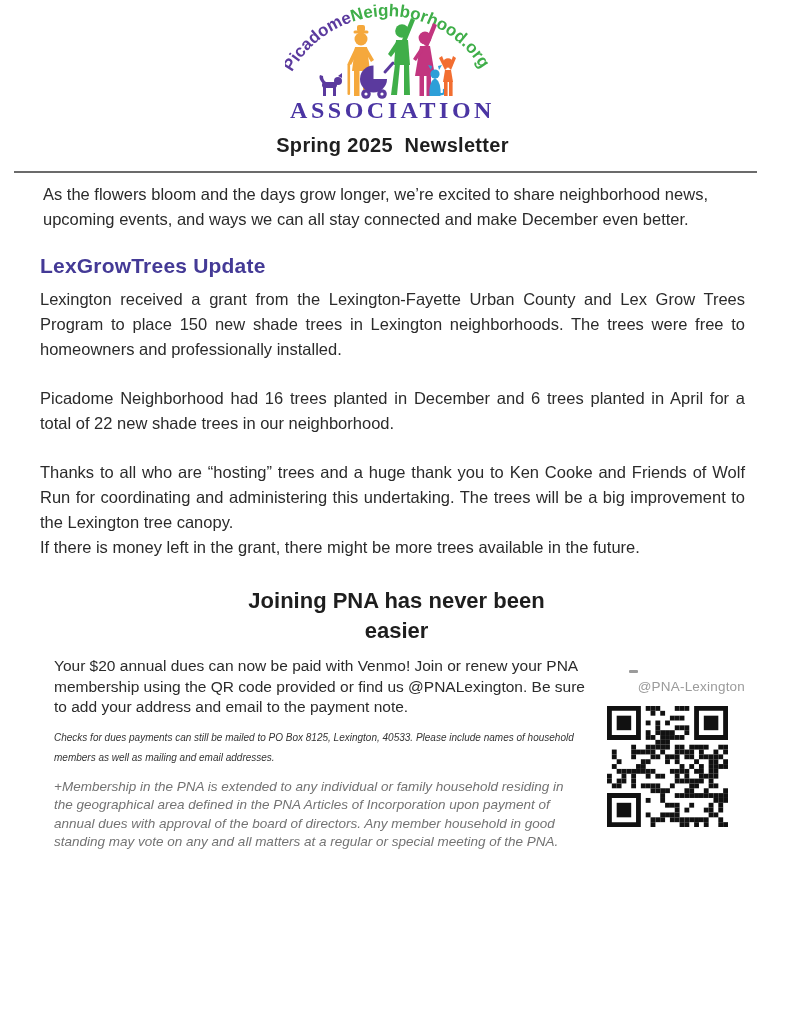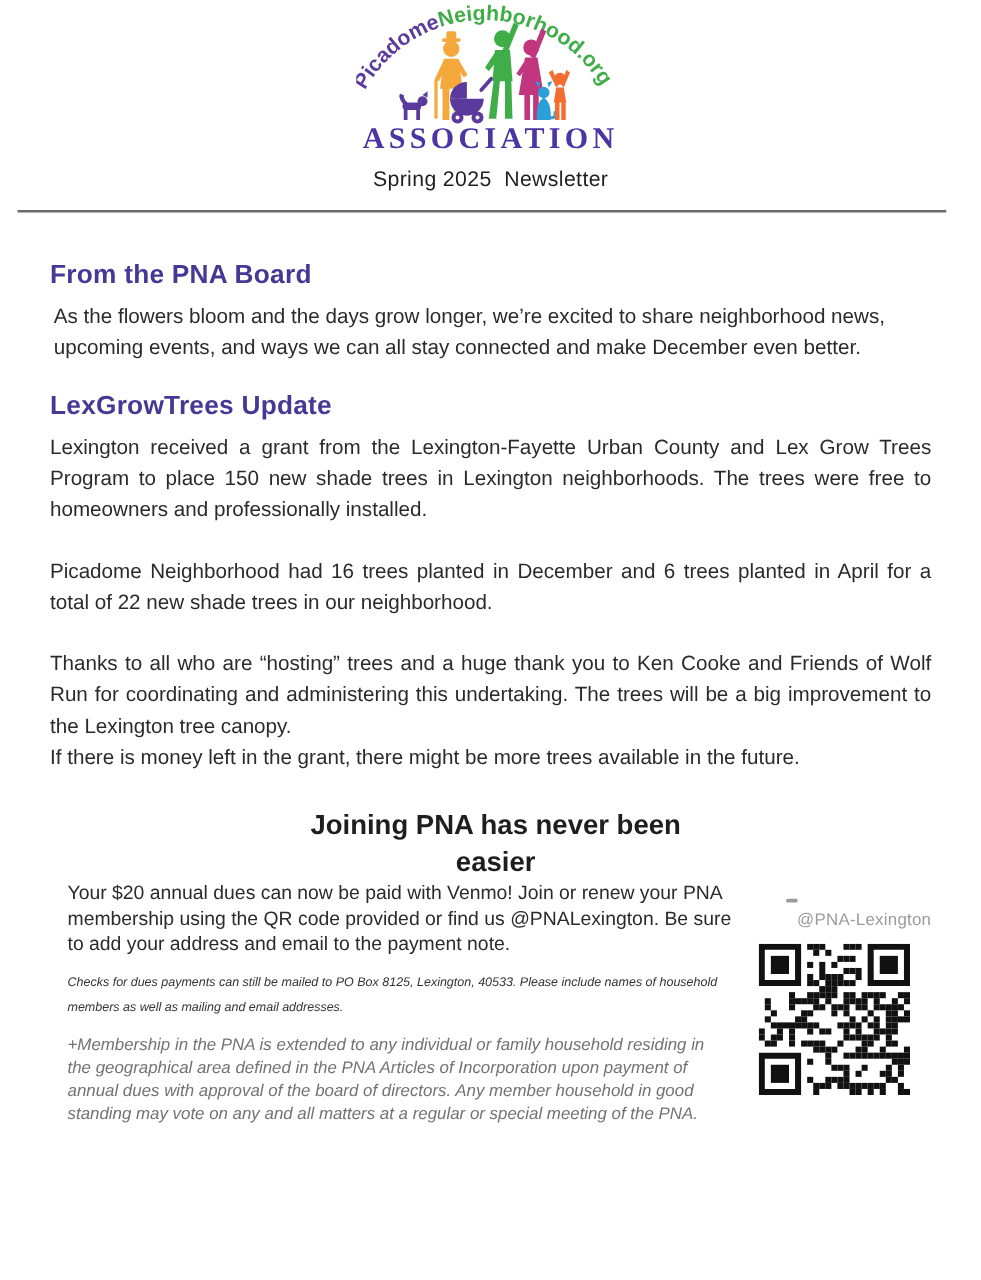--- a/index.html
+++ b/index.html
@@ -8,21 +8,21 @@
     width:785px; height:1024px; overflow:hidden;
     font-family:"Liberation Sans", sans-serif;
     color:#2b2b2b;
   }
   .page { width:785px; height:1024px; background:#fff; overflow:hidden; }
 
   
   .masthead { padding-top:2px; text-align:center; }
   .logo-svg { display:block; margin:0 auto; }
   .newsletter-title {
-    margin-top:10px; font-size:17px; font-weight:400;
+    margin-top:10px; font-size:20px; font-weight:700;
     color:#1f1f1f; letter-spacing:.3px; white-space:pre;
   }
   .divider { border:0; border-top:2px solid #6b6b6b; margin:14px 28px 0 14px; }
 
   
   .content { padding:0 40px; }
   .section-heading {
     color:#443A96; font-size:21px; font-weight:700; letter-spacing:.2px;
   }
   .h-board { margin-top:38px; }
@@ -34,21 +34,21 @@
   .p-planted { margin-top:24px; }
   .p-thanks { margin-top:24px; }
   .p-money { margin-top:0; }
 
   
   .join-heading {
     margin:26px auto 0; max-width:345px; position:relative; left:4px;
     text-align:center; font-size:22px; line-height:30px; font-weight:700;
     color:#1e1e1e;
   }
-  .join-cols { display:flex; }
+  .join-cols { display:flex; margin-top:10px; }
   .join-left { width:545px; padding-left:14px; }
   .venmo-para { font-size:15.5px; line-height:20.5px; color:#2b2b2b; }
   .checks-para { font-style:italic; font-size:10px; line-height:20.5px; margin-top:10px; color:#333; }
   .membership-note { font-style:italic; font-size:13.5px; line-height:18.5px; margin-top:9px; color:#737373; }
   .join-right { width:146px; margin-left:14px; padding-top:14px;text-align:right; }
   .venmo-dash { width:9px; height:3px; background:#9b9b9b; border-radius:1px; margin-left:30px; }
   .venmo-handle { color:#9b9b9b; font-size:13.5px; margin-top:6px; margin-left:17px; letter-spacing:.2px; }
   .qr { display:block; margin-top:12px; margin-left:8px; }
 </style>
 </head>
@@ -138,21 +138,20 @@
       <text x="107.5" y="116" text-anchor="middle" font-family="Liberation Serif, serif" font-weight="bold" font-size="24" letter-spacing="3.5" fill="#4B35A3">ASSOCIATION</text>
     </svg>
 
     <div class="newsletter-title">Spring 2025  Newsletter</div>
   </header>
 
   <hr class="divider">
 
   <main class="content">
 
-    <h2 class="section-heading h-board">From the PNA Board</h2>
     <p class="body-text board-body">As the flowers bloom and the days grow longer, we’re excited to share neighborhood news, upcoming events, and ways we can all stay connected and make December even better.</p>
 
     <h2 class="section-heading h-trees">LexGrowTrees Update</h2>
     <p class="body-text just p-grant">Lexington received a grant from the Lexington-Fayette Urban County and Lex Grow Trees Program to place 150 new shade trees in Lexington neighborhoods. The trees were free to homeowners and professionally installed.</p>
     <p class="body-text just p-planted">Picadome Neighborhood had 16 trees planted in December and 6 trees planted in April for a total of 22 new shade trees in our neighborhood.</p>
     <p class="body-text just p-thanks">Thanks to all who are “hosting” trees and a huge thank you to Ken Cooke and Friends of Wolf Run for coordinating and administering this undertaking. The trees will be a big improvement to the Lexington tree canopy.</p>
     <p class="body-text just p-money">If there is money left in the grant, there might be more trees available in the future.</p>
 
     <h3 class="join-heading">Joining PNA has never been easier</h3>
 

